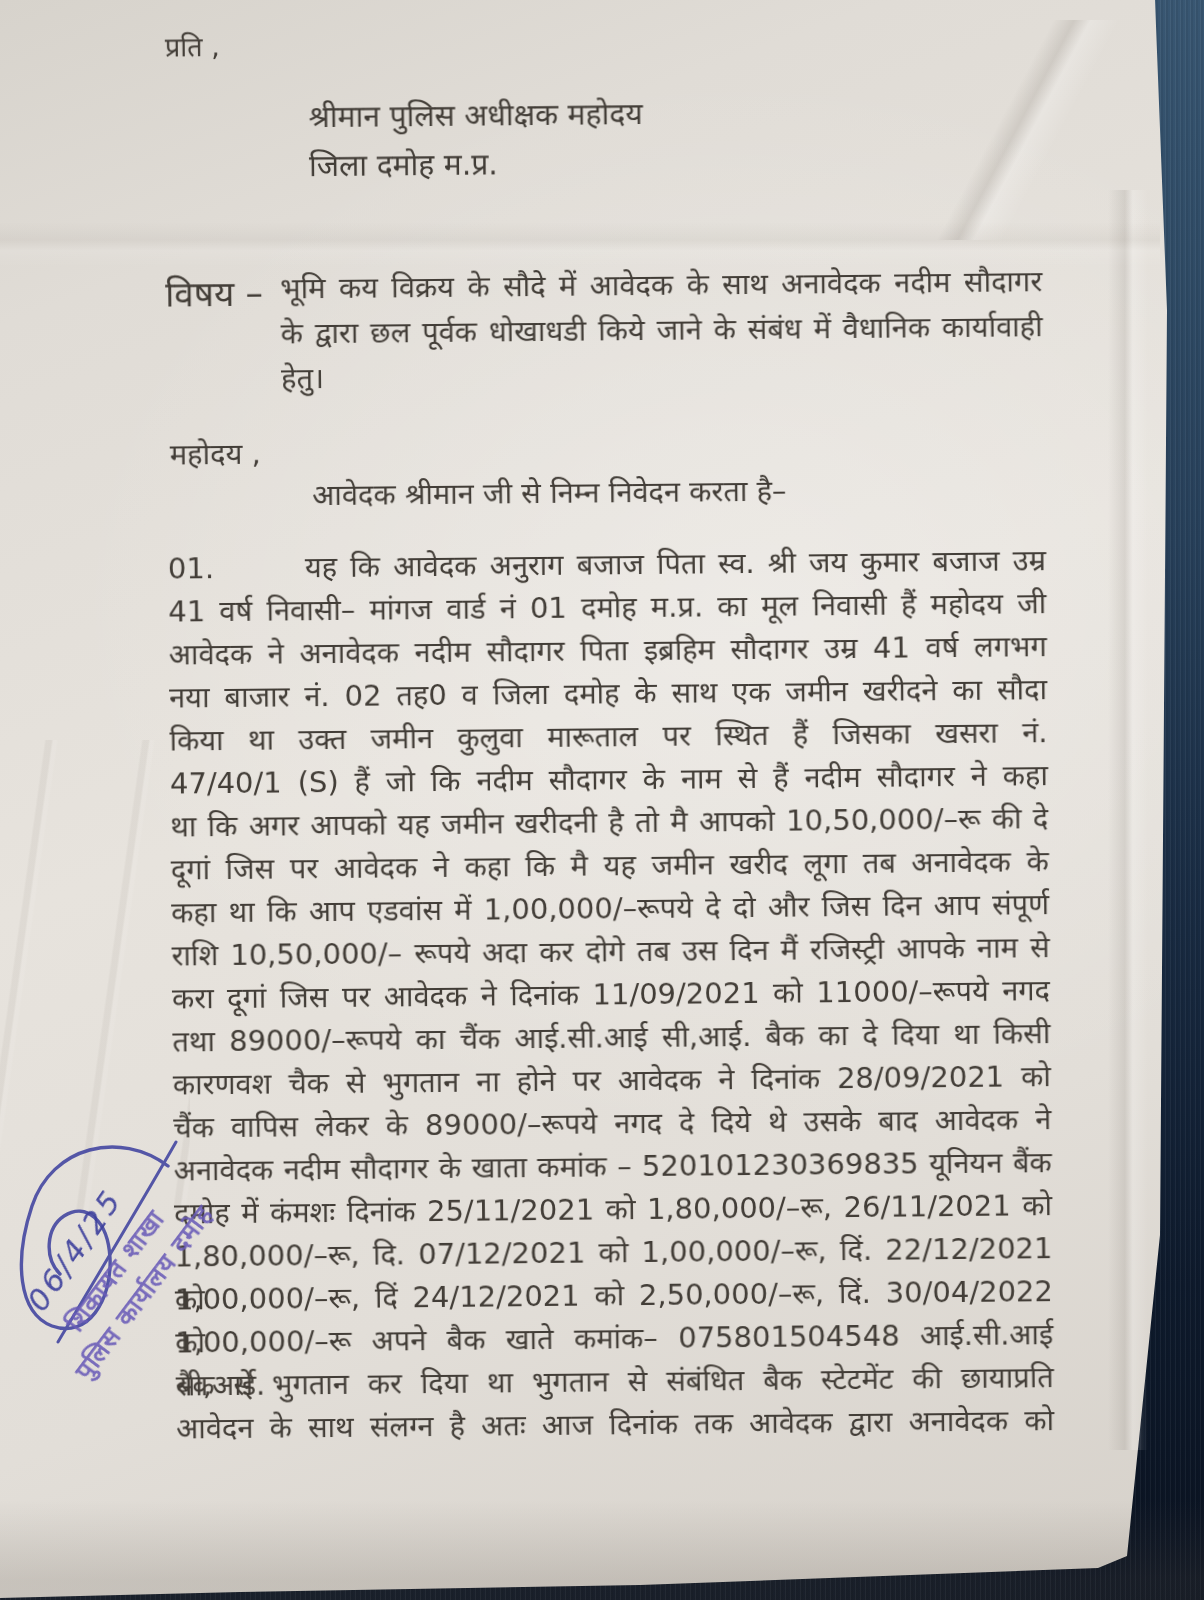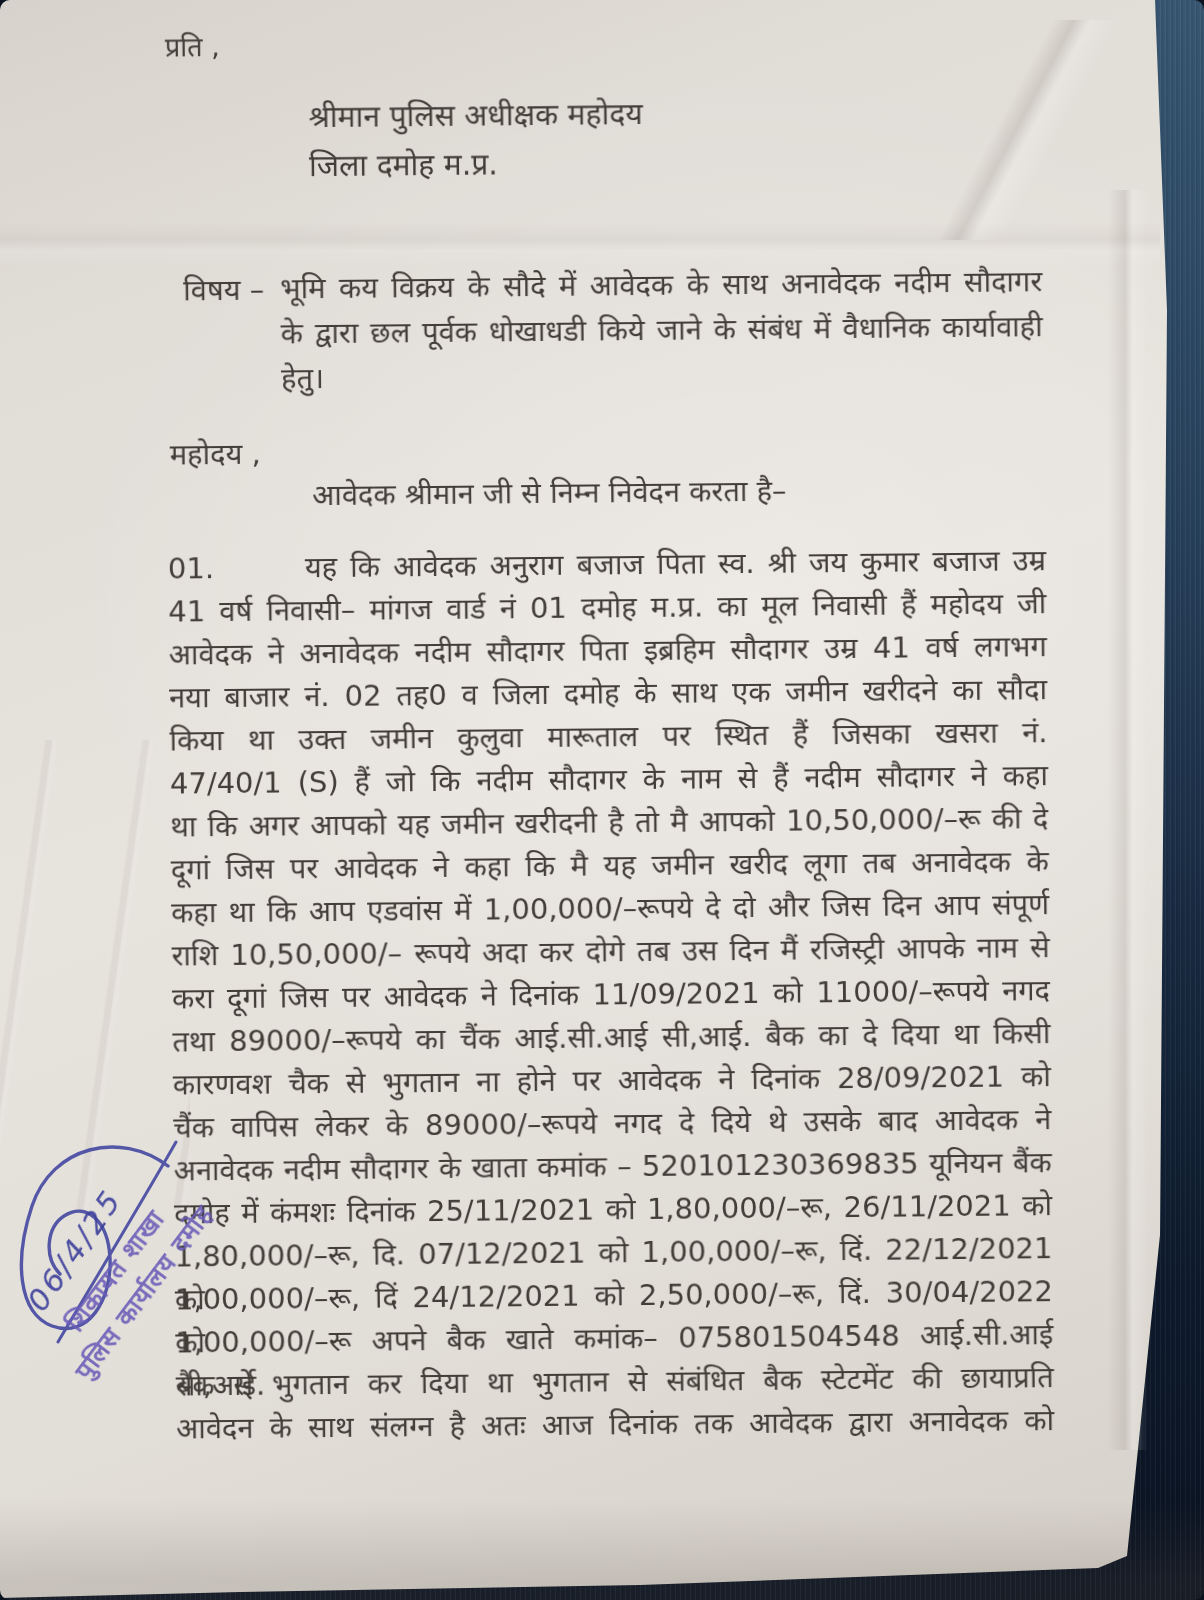--- a/index.html
+++ b/index.html
@@ -4,21 +4,20 @@
 <style>
   html,body{margin:0;padding:0;background:#0b1320;}
   .scene{
     position:relative;
     width:1204px;height:1600px;
     overflow:hidden;
     font-family:"DejaVu Sans",sans-serif;
     background:
       repeating-linear-gradient(90deg, rgba(255,255,255,0.05) 0 1px, rgba(0,0,0,0.06) 1px 3px, transparent 3px 5px),
       linear-gradient(172deg,#3f5e7a 0%, #33506b 18%, #27405a 40%, #182a41 62%, #0e1a2c 82%, #0a1220 100%);
-    border-radius: 10px;
   }
   .paper{
     position:absolute;left:0;top:0;width:1204px;height:1600px;
     clip-path:polygon(0 0,1155px 0,1167px 310px,1160px 1235px,1127px 1556px,1098px 1568px,640px 1585px,240px 1592px,0 1598px);
     background:
       radial-gradient(ellipse 950px 750px at 62% 38%, rgba(255,255,255,0.28), transparent 72%),
       linear-gradient(160deg,#d7d3cc 0%, #e0dcd6 16%, #e7e3dd 45%, #e2ded8 72%, #d5d0c9 100%);
   }
   .crease{position:absolute;pointer-events:none;}
   .crease-tr{left:870px;top:20px;width:300px;height:220px;
@@ -34,21 +33,21 @@
   .letter{
     position:absolute;left:0;top:0;width:1204px;height:1600px;
     color:#423d37;
     transform:rotate(-0.55deg);
     transform-origin:120px 60px;
     filter:blur(0.3px);
   }
   .t{position:absolute;white-space:nowrap;}
   .to-label{left:165px;top:28px;font-size:27px;}
   .addr{left:308px;top:94px;font-size:30px;line-height:49px;}
-  .subj-label{left:181px;top:270px;font-size:29px;}
+  .subj-label{left:163px;top:270px;font-size:35px;}
   .subject{position:absolute;left:278px;top:268px;width:762px;font-size:29px;}
   .subject .line{line-height:45px;text-align:justify;text-align-last:justify;}
   .subject .line:last-child{text-align-last:left;}
   .salut-label{left:166px;top:434px;font-size:29px;}
   .salut-line{left:308px;top:476px;font-size:29px;}
   .bodypara{position:absolute;left:163px;top:548px;width:878px;font-size:29px;}
   .bl{line-height:43px;height:43px;text-align:justify;text-align-last:justify;overflow:visible;}
   .bl-first{display:flex;line-height:43px;height:43px;}
   .bl-first .num{width:137px;flex:0 0 137px;}
   .bl-first .rest{flex:1;text-align:justify;text-align-last:justify;}

